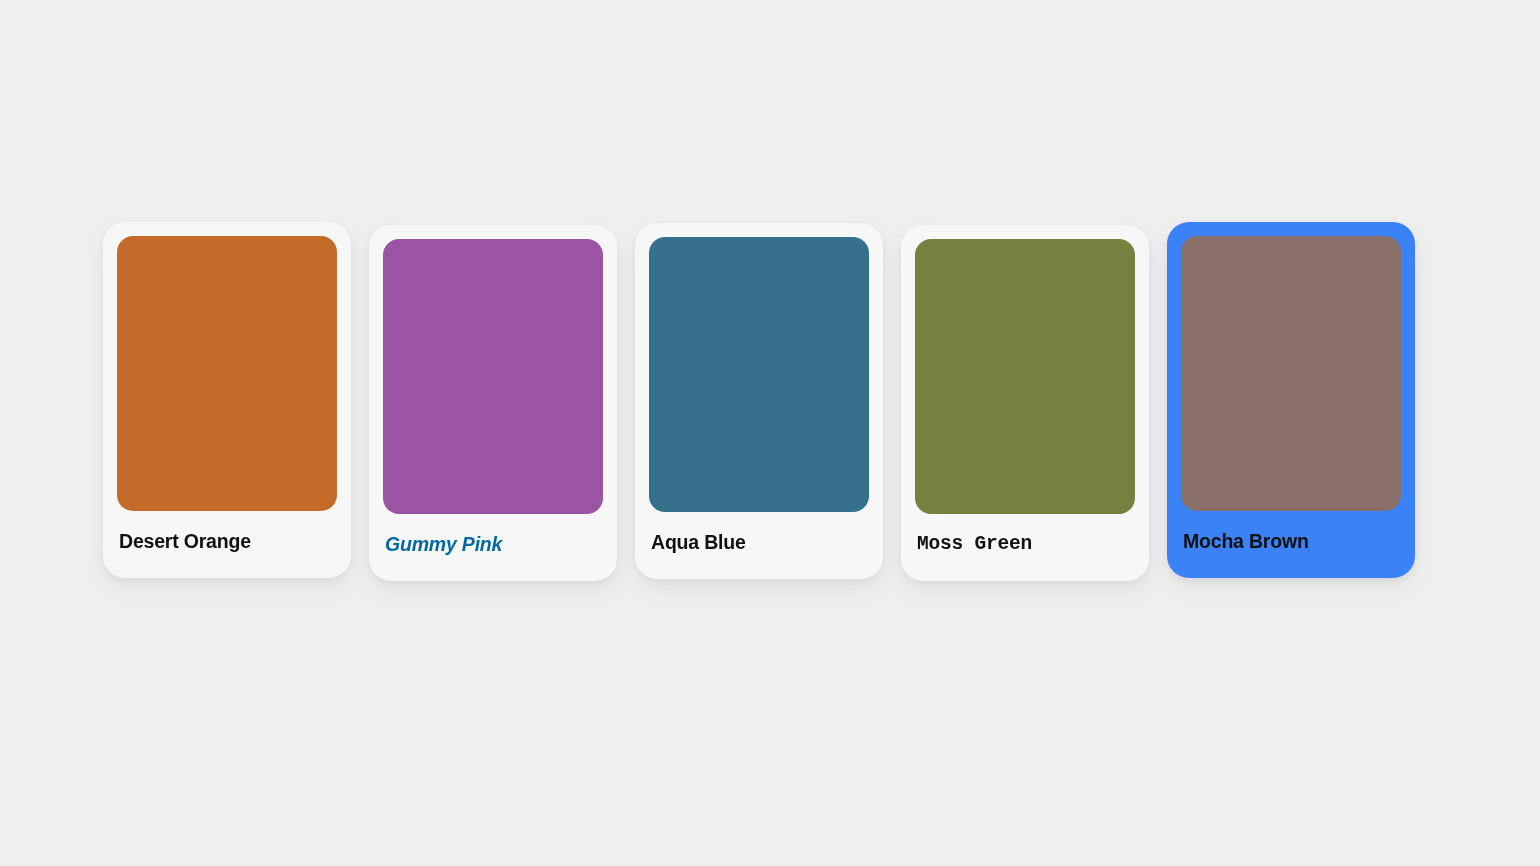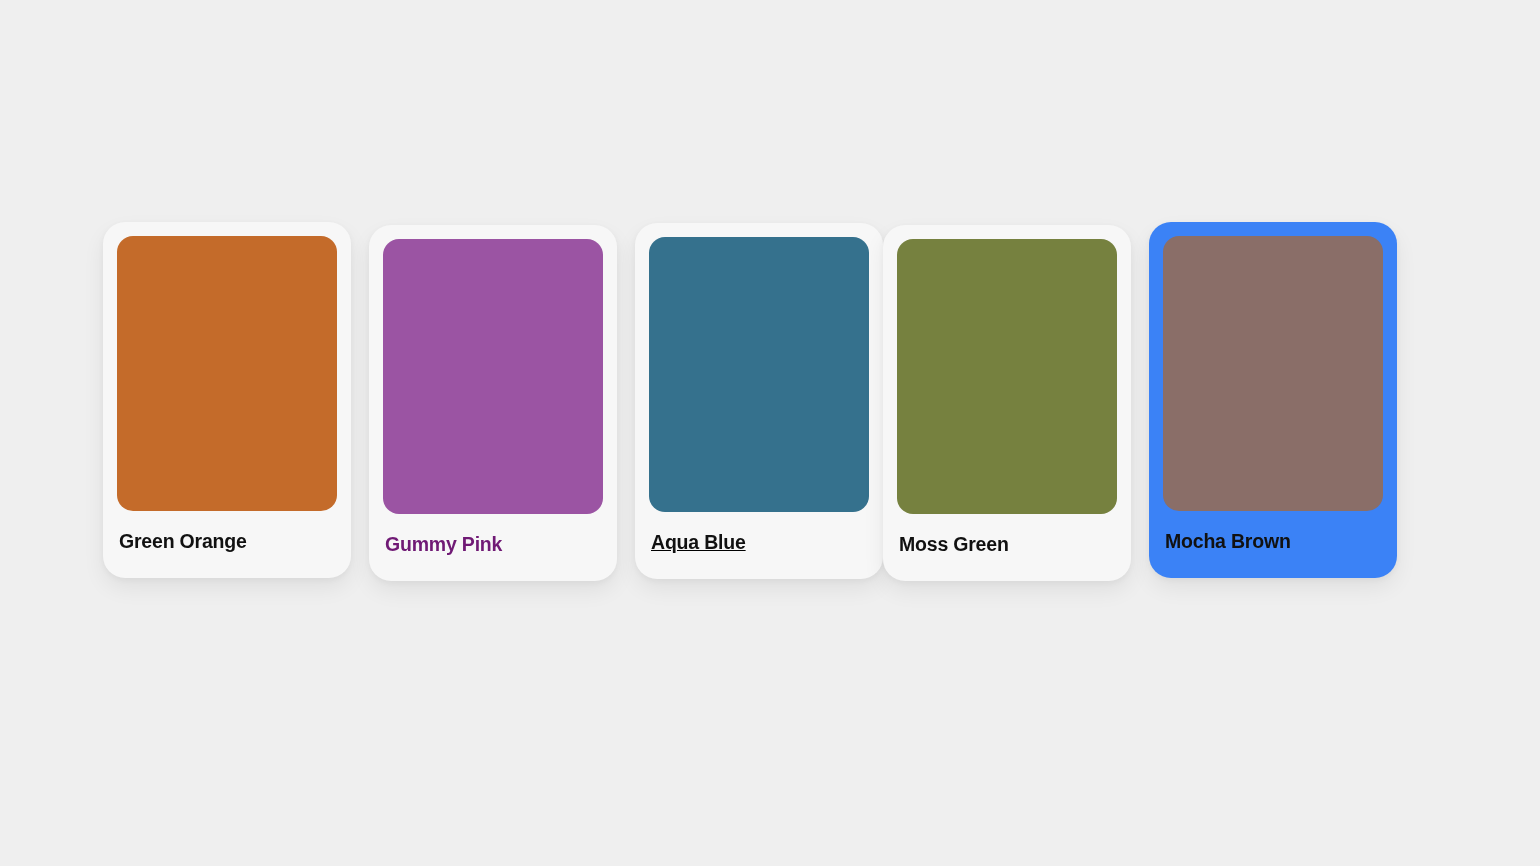--- a/index.html
+++ b/index.html
@@ -42,22 +42,22 @@
     box-shadow: 0 10px 22px rgba(0, 0, 0, 0.065),
                 0 2px 6px rgba(0, 0, 0, 0.045);
     padding: 14px 14px 0 14px;
     flex: 0 0 auto;
     overflow: hidden;
   }
 
   
   .swatch-card.pos-0 { margin-left: 0px;  margin-top: 0px; }
   .swatch-card.pos-1 { margin-left: 18px; margin-top: 3px; }
-  .swatch-card.pos-2 { margin-left: 18px; margin-top: 1px; text-decoration: underline; }
-  .swatch-card.pos-3 { margin-top: 3px; }
+  .swatch-card.pos-2 { margin-left: 18px; margin-top: 1px; }
+  .swatch-card.pos-3 { margin-left: 18px; margin-top: 3px; font-family: Liberation Mono, monospace; }
   .swatch-card.pos-4 { margin-left: 18px; margin-top: 0px; }
 
   .swatch-chip {
     width: 100%;
     height: 275px;
     border-radius: 16px;
     background: #cccccc;
   }
 
   .swatch-label {
@@ -74,26 +74,26 @@
 </style>
 </head>
 <body style="background: rgb(239, 239, 239);">
 
 <div id="palette-stage">
 
   <div id="swatch-row">
 
     <div class="swatch-card pos-0" style="background: rgb(247, 247, 247);">
       <div class="swatch-chip" style="background-color: rgb(196, 107, 42);"></div>
-      <span class="swatch-label" style="color: rgb(17, 17, 17);">Green Orange</span>
+      <span class="swatch-label" style="color: rgb(17, 17, 17);">Desert Orange</span>
     </div>
 
     <div class="swatch-card pos-1" style="background: rgb(247, 247, 247);">
       <div class="swatch-chip" style="background-color: rgb(155, 84, 163);"></div>
-      <span class="swatch-label" style="color: #701a75;">Gummy Pink</span>
+      <span class="swatch-label" style="color: #0369a1; font-style: italic;">Gummy Pink</span>
     </div>
 
     <div class="swatch-card pos-2" style="background: rgb(247, 247, 247);">
       <div class="swatch-chip" style="background-color: rgb(53, 113, 141);"></div>
       <span class="swatch-label" style="color: rgb(17, 17, 17);">Aqua Blue</span>
     </div>
 
     <div class="swatch-card pos-3" style="background: rgb(247, 247, 247);">
       <div class="swatch-chip" style="background-color: rgb(118, 129, 63);"></div>
       <span class="swatch-label" style="color: rgb(17, 17, 17);">Moss Green</span>

